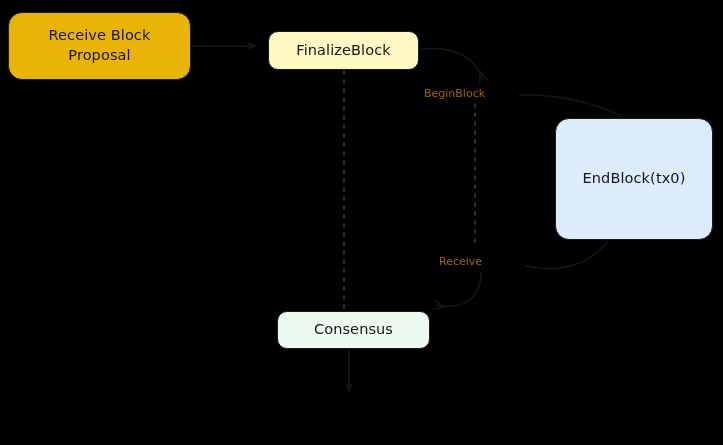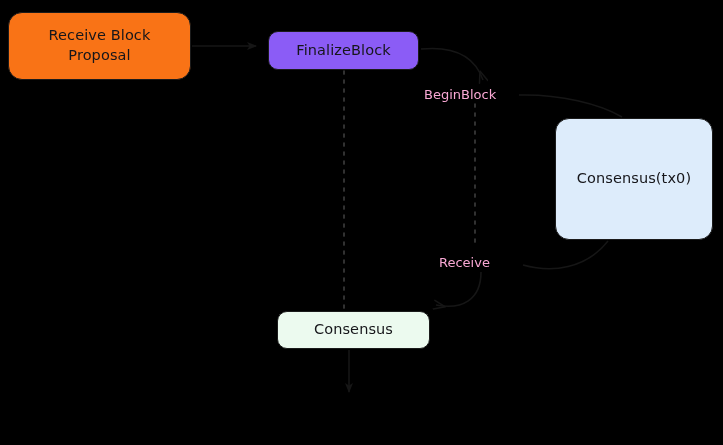--- a/index.html
+++ b/index.html
@@ -41,48 +41,48 @@
     line-height: 1.35;
     letter-spacing: 0.1px;
     z-index: 3;
   }
   .node .node-line {
     display: block;
     white-space: nowrap;
   }
   #node-receive-proposal {
     left: 8px;  top: 12px;  width: 183px; height: 68px;
-    background: #f97316;
+    background: #eab308;
     border-radius: 14px;
   }
   #node-finalize-block {
     left: 268px; top: 31px; width: 151px; height: 39px;
-    background: #8b5cf6;
+    background: #fef9c3;
   }
   #node-execute-txs {
     left: 555px; top: 118px; width: 158px; height: 122px;
     background: #ddecfb;
     border-radius: 14px;
     font-size: 14.5px;
     line-height: 1.62;
   }
   #node-consensus {
     left: 277px; top: 311px; width: 153px; height: 38px;
     background: #ecfaef;
     text-align: right;
   }
   #node-commit {
     left: 278px; top: 398px; width: 152px; height: 39px;
     background: #ecfaef;
   }
   .edge-label {
     position: absolute;
-    color: #f9a8d4;
+    color: #a16207;
     font-family: "DejaVu Sans", sans-serif;
-    font-size: 13px;
+    font-size: 11px;
     white-space: nowrap;
     z-index: 2;
     background: transparent;
   }
   #label-begin-block { left: 424px; top: 87px; }
   #label-end-block   { left: 439px; top: 255px; }
 </style>
 </head>
 <body>
 
@@ -118,21 +118,21 @@
   <div class="node" id="node-receive-proposal">
     <span class="node-line">Receive Block</span>
     <span class="node-line">Proposal</span>
   </div>
 
   <div class="node" id="node-finalize-block">
     <span class="node-line">FinalizeBlock</span>
   </div>
 
   <div class="node" id="node-execute-txs">
-    <span class="node-line">Consensus(tx0)</span>
+    <span class="node-line">EndBlock(tx0)</span>
   </div>
 
   <div class="node" id="node-consensus">
     <span class="node-line">Consensus</span>
   </div>
 
 
   <div class="edge-label" id="label-begin-block">BeginBlock</div>
 
   <div class="edge-label" id="label-end-block">Receive</div>

